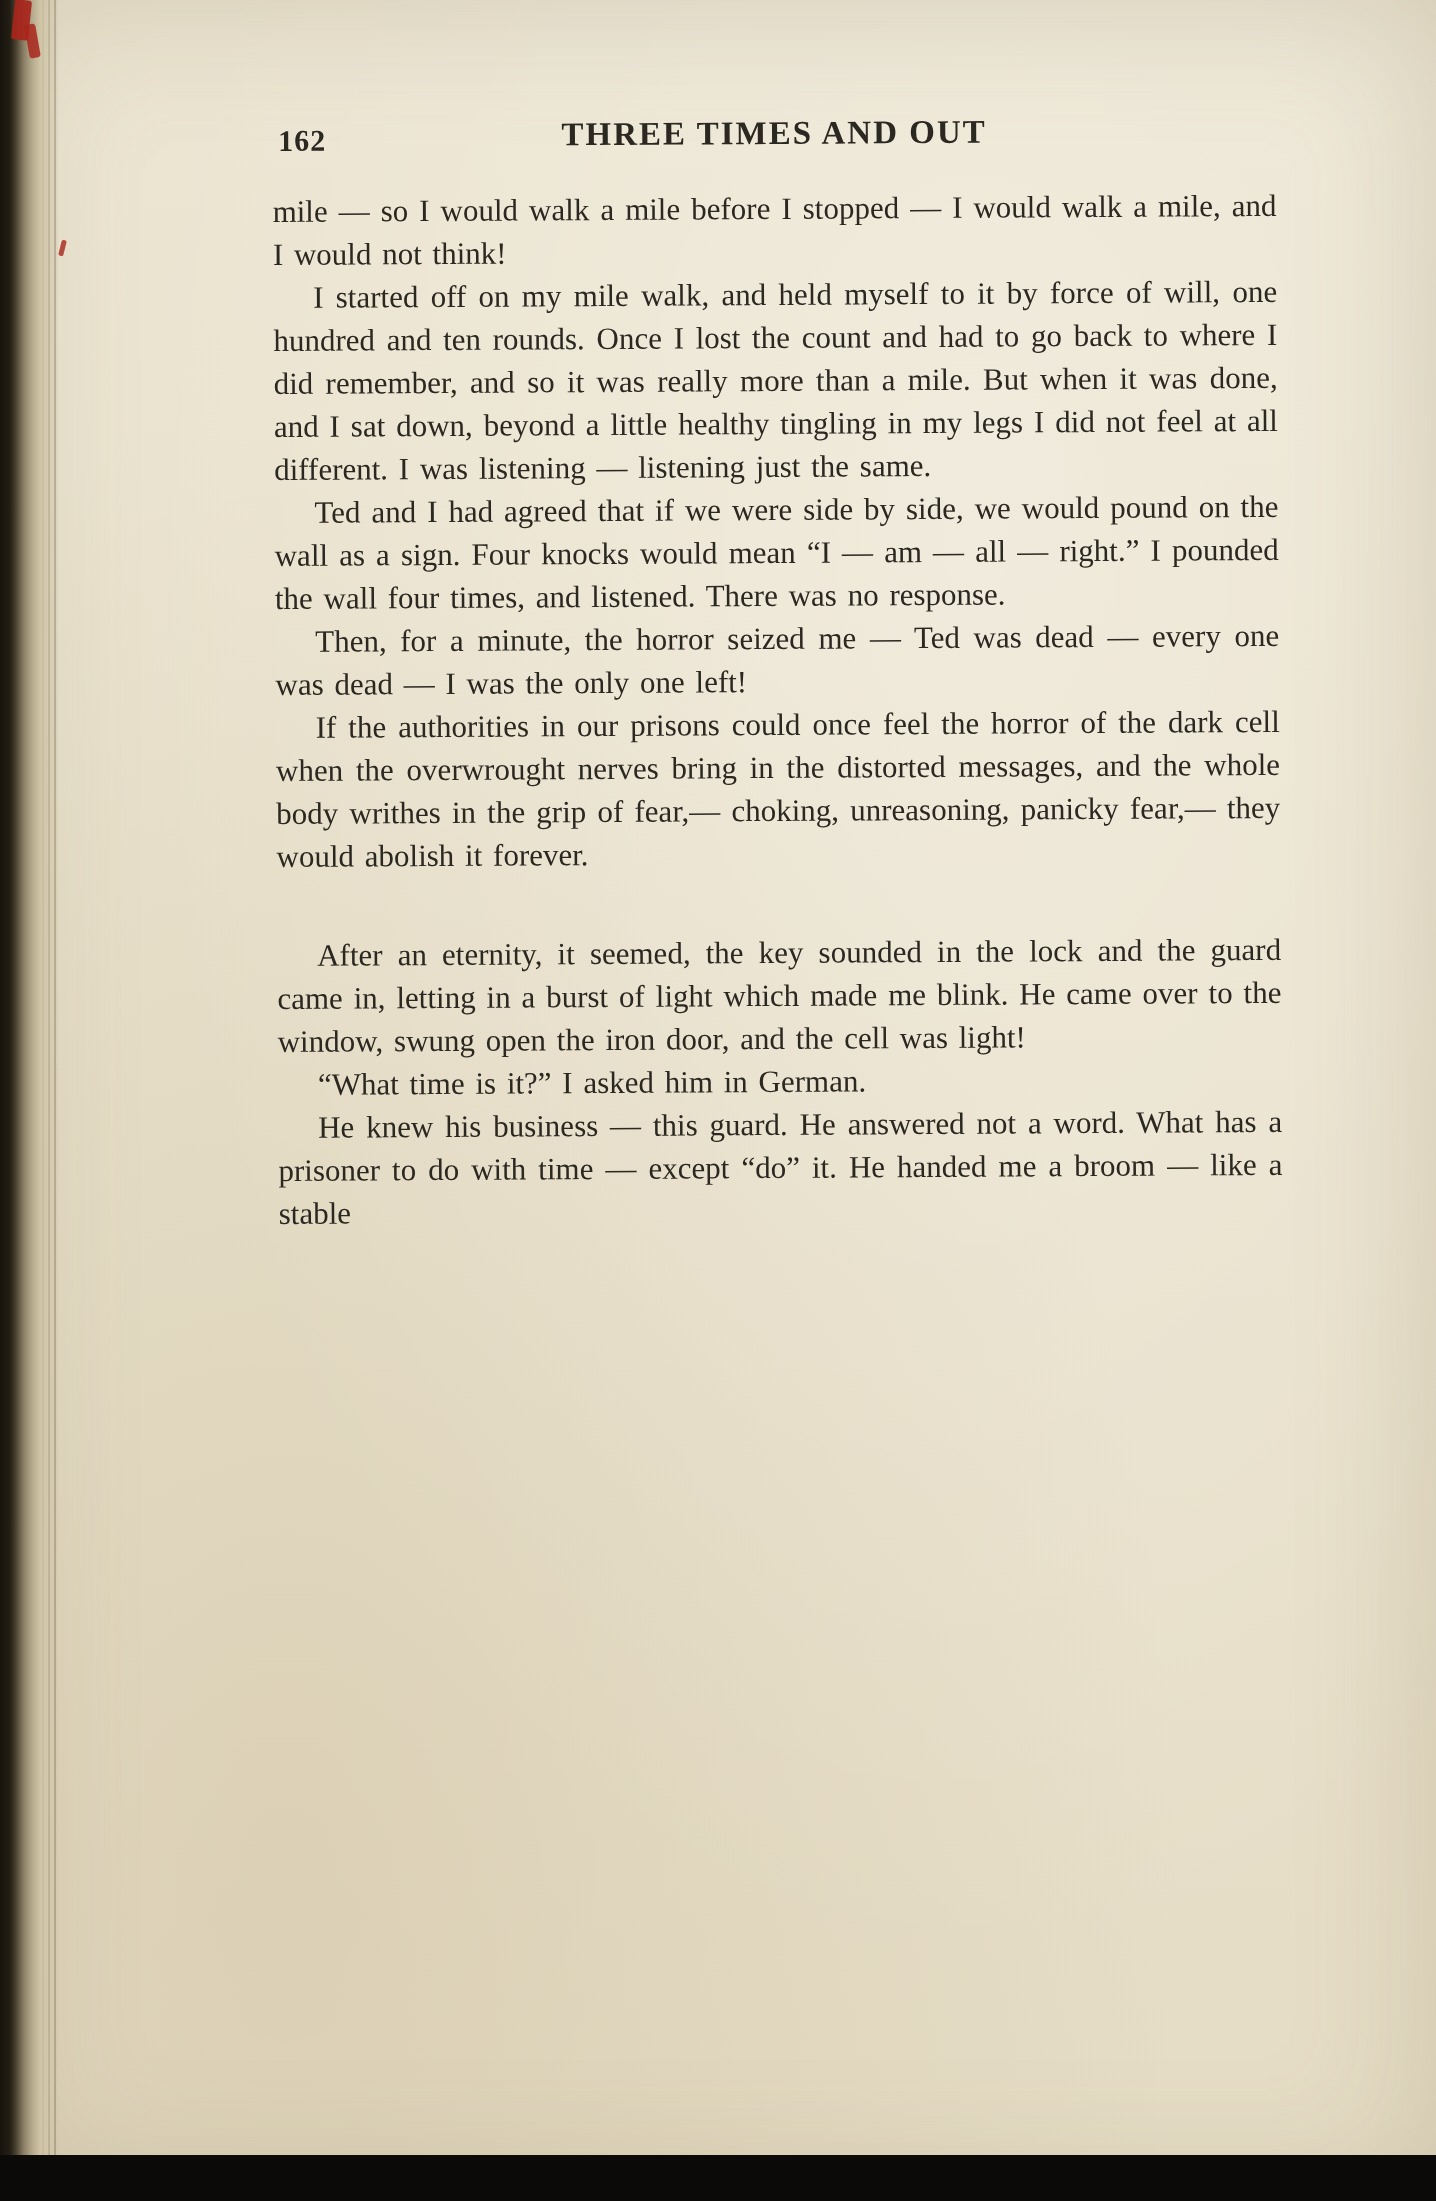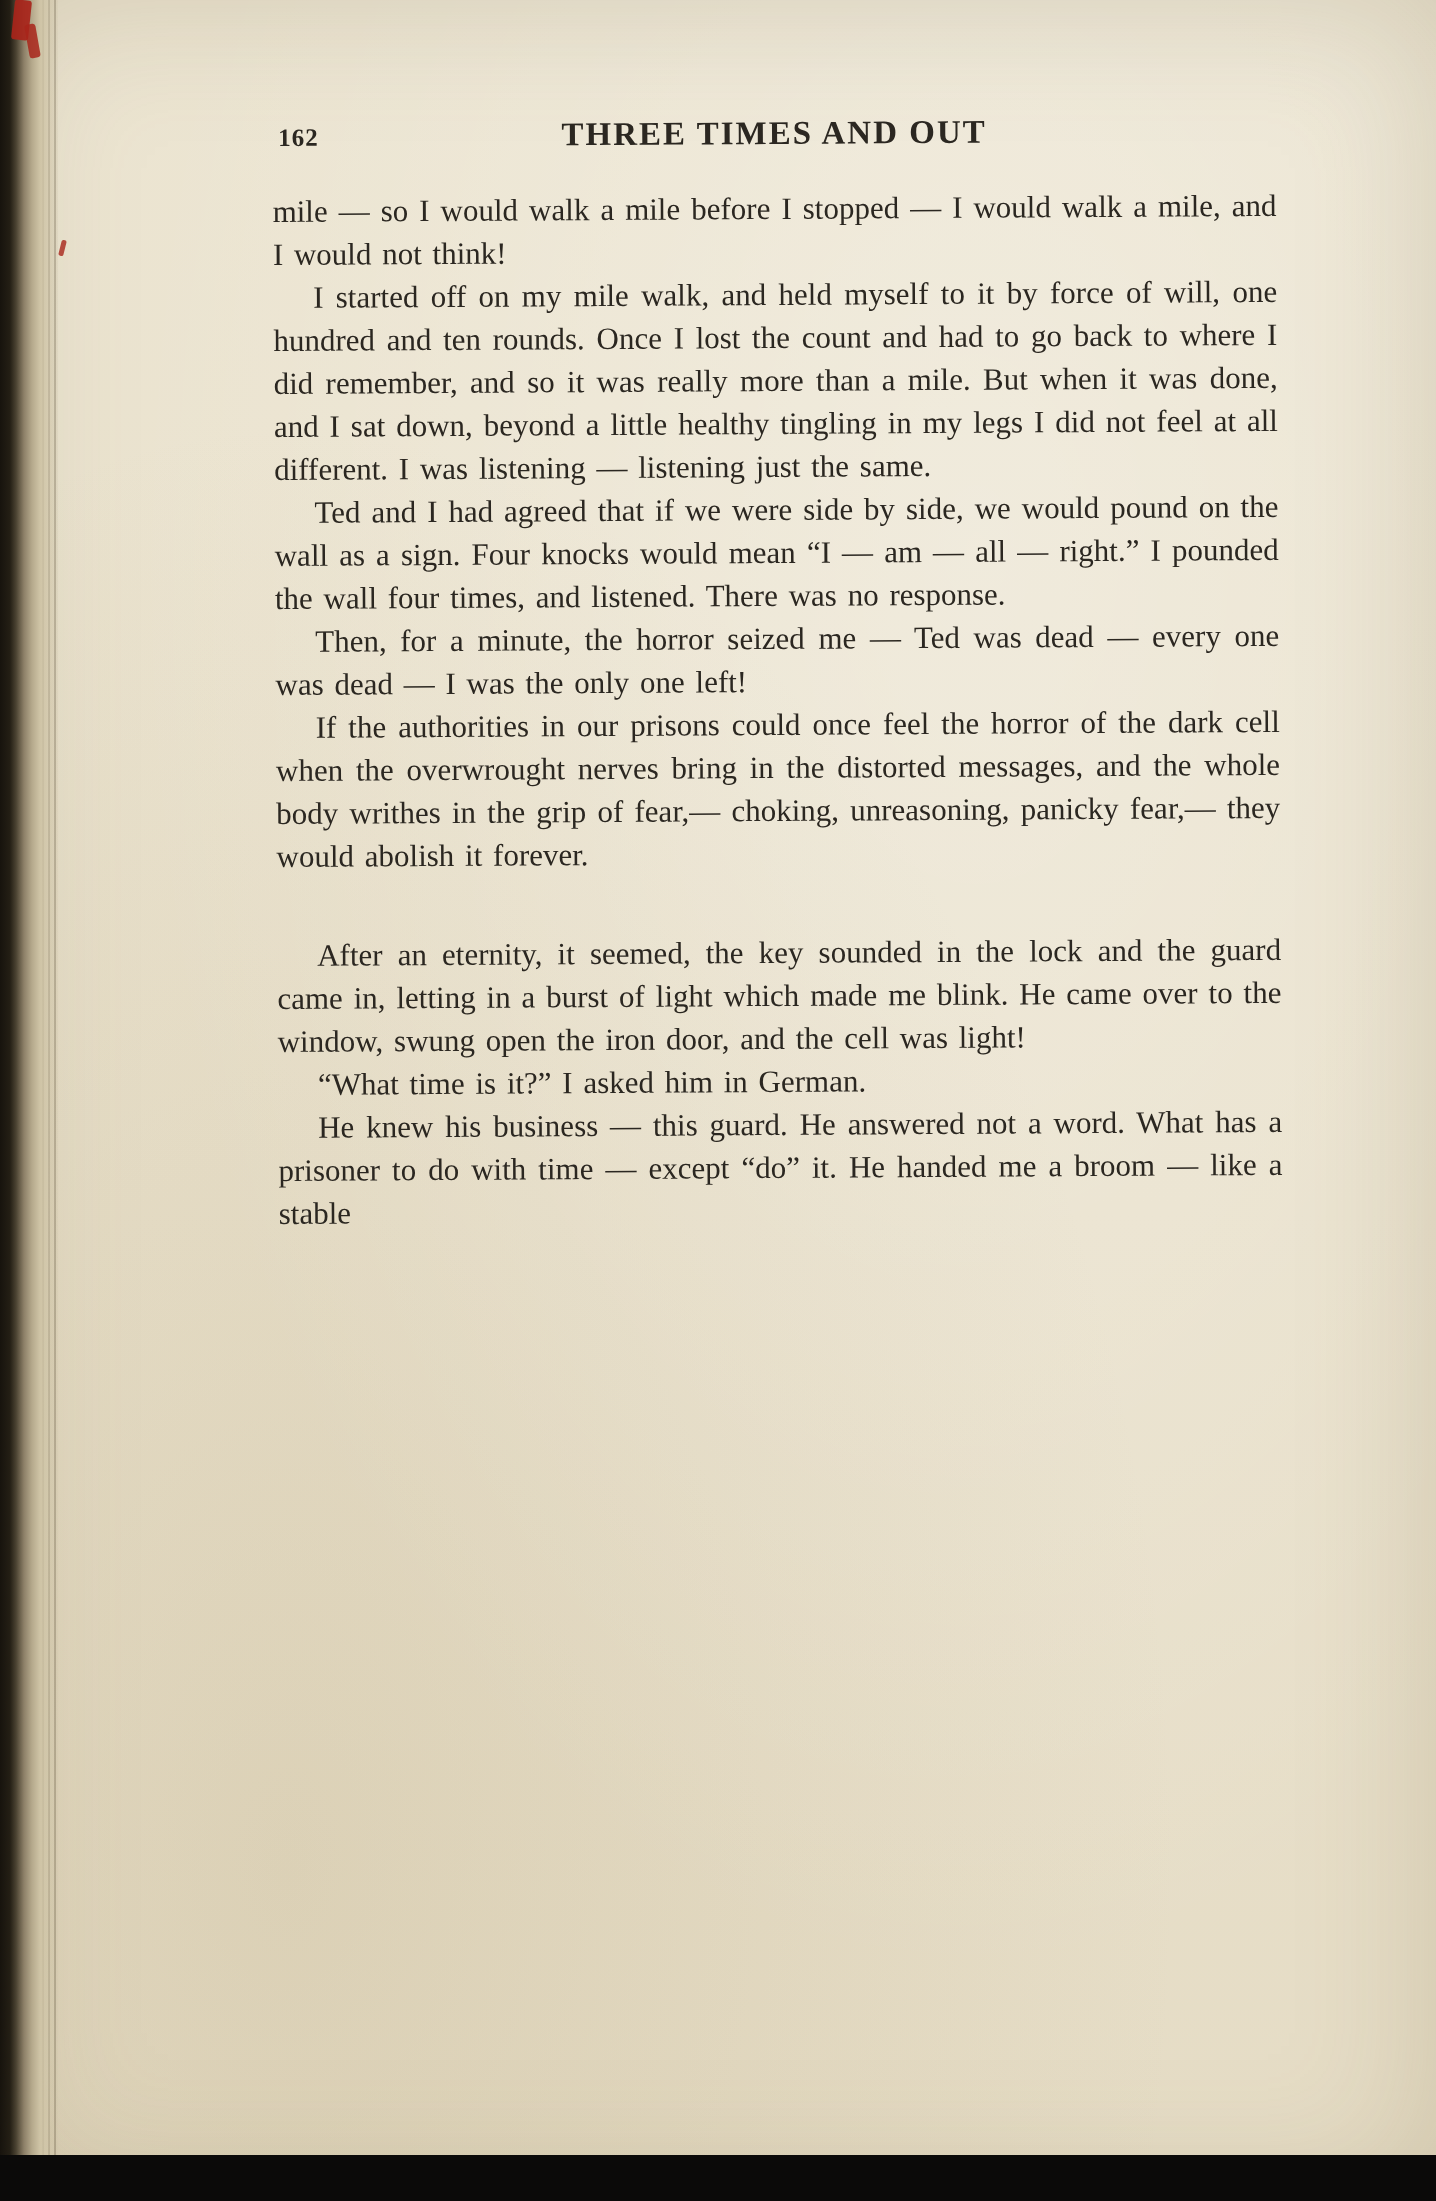--- a/index.html
+++ b/index.html
@@ -62,21 +62,21 @@
   }
 
   .header-row {
     position: relative;
     height: 46px;
     margin-bottom: 26px;
   }
   .page-number {
     position: absolute;
     left: 6px; top: 6px;
-    font-size: 25px;
+    font-size: 30px;
     font-weight: bold;
     letter-spacing: 1px;
   }
   .running-title {
     display: block;
     text-align: center;
     font-size: 33px;
     font-weight: bold;
     letter-spacing: 2px;
   }

